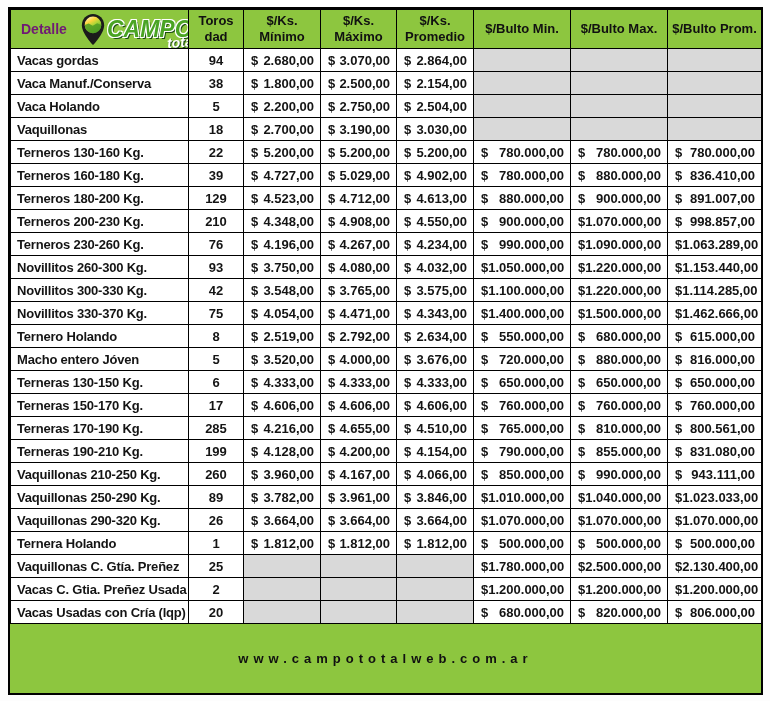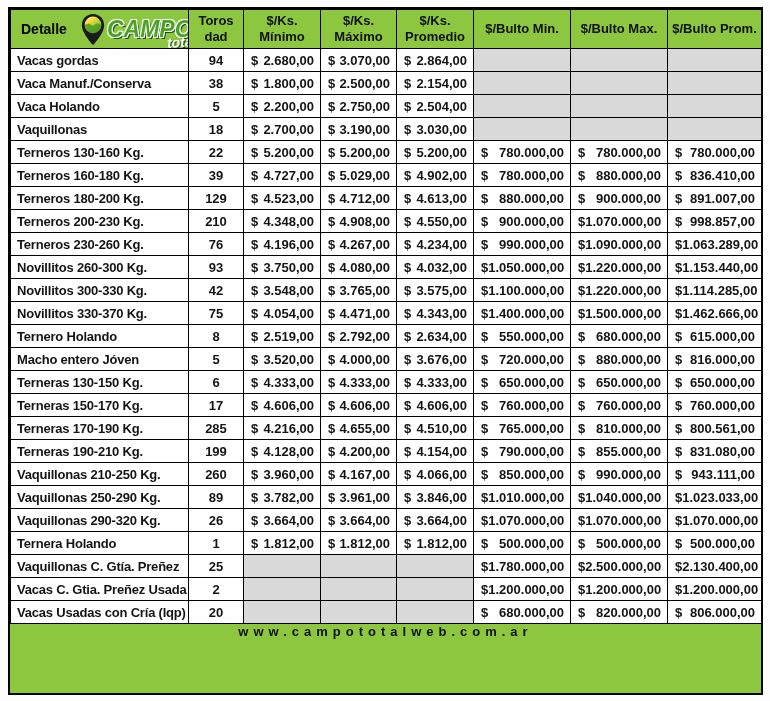--- a/index.html
+++ b/index.html
@@ -17,21 +17,21 @@
   col.c-det{width:178px}col.c-cant{width:55px}
   col.c-ks1{width:77px}col.c-ks2{width:76px}col.c-ks3{width:77px}
   col.c-b1{width:97px}col.c-b2{width:97px}col.c-b3{width:94px}
   th,td{border:1px solid #000;padding:0;overflow:hidden;white-space:nowrap;}
   thead th{
     background:#8dc63f;height:38px;font-size:13px;font-weight:bold;color:#111;
     text-align:center;line-height:1.2;white-space:normal;vertical-align:middle;
   }
   th.det-head{text-align:left;position:relative;}
   .det-head-inner{display:flex;align-items:center;gap:14px;padding-left:10px;}
-  .det-label{font-size:14px;font-weight:bold;color:#000000;}
+  .det-label{font-size:14px;font-weight:bold;color:#701a75;}
   
   .logo{position:relative;display:flex;align-items:center;height:38px;}
   .logo .pin{display:inline-flex;margin-right:2px;}
   .logo-words{position:relative;display:inline-block;line-height:1;}
   .logo-campo{
     font-size:23px;font-weight:bold;font-style:italic;letter-spacing:0px;
     color:#4aa424;
     text-shadow:-1px -1px 0 #fff,1px -1px 0 #fff,-1px 1px 0 #fff,1px 1px 0 #fff,2px 2px 0 #1d4d12;
   }
   .logo-total{
@@ -42,21 +42,21 @@
   
   tbody td{height:22px;background:#fff;font-size:13px;font-weight:bold;color:#141414;vertical-align:middle;}
   tbody td.det{text-align:left;padding-left:6px;letter-spacing:-0.2px;}
   tbody td.cant{text-align:center;margin-top:36px;}
   tbody td.money .wrap{display:flex;justify-content:space-between;align-items:center;padding:0 6px 0 7px;}
   tbody td.money .cur{font-weight:bold;}
   tbody td.money .val{text-align:right;}
   tbody td.empty{background:#d9d9d9;}
   
   .footer{
-    flex:1;background:#8dc63f;border-top:0;display:flex;align-items:flex-start;justify-content:center;
+    flex:1;background:#8dc63f;border-top:0;display:flex;align-items:center;justify-content:center;
   }
   .footer-text{font-size:13px;font-weight:bold;color:#111;letter-spacing:5px;}
 </style>
 </head>
 <body>
 
 <div class="page">
   <div class="board">
     <table>
       <colgroup>

